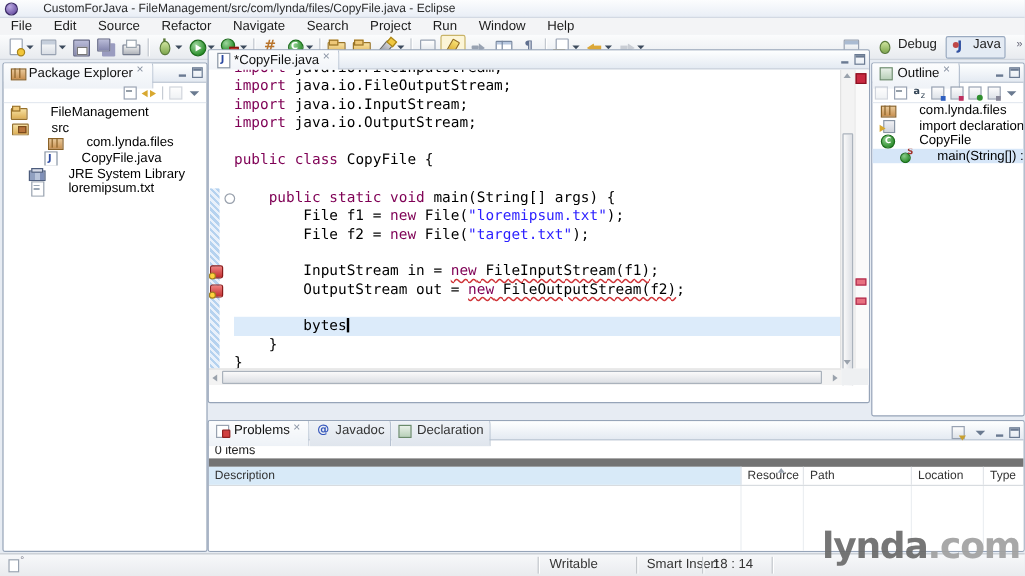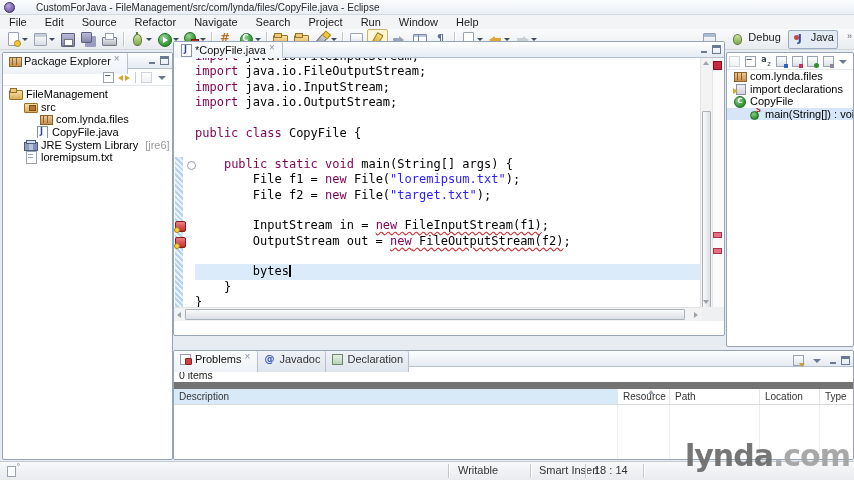--- a/index.html
+++ b/index.html
@@ -122,21 +122,21 @@
   .v-sort::after{content:"z";position:absolute;right:2px;bottom:0;font:7px/7px "DejaVu Sans",sans-serif;color:#345}
   .v-hide-fields::after{content:"";position:absolute;right:1px;bottom:0;width:4px;height:4px;background:#3060c0}
   .v-hide-static::after{content:"";position:absolute;right:1px;bottom:0;width:4px;height:4px;background:#c03060}
   .v-hide-non-public::after{content:"";position:absolute;right:1px;bottom:0;width:5px;height:5px;background:#2f8f2f;border-radius:50%}
   .v-hide-local-types::after{content:"";position:absolute;right:1px;bottom:0;width:4px;height:4px;background:#889}
   .v-filter::after{content:"";position:absolute;right:1px;bottom:0;border-top:4px solid #c8a030;
                 border-left:3px solid transparent;border-right:3px solid transparent}
   .vsep{width:1px;height:11px;background:#c6ccd4;margin:0 2px}
   
   .tree{font-size:11px;color:#000}
-  .trow{height:12.6px;display:flex;align-items:center;gap:4px;white-space:nowrap;overflow:hidden}
+  .trow{height:12.6px;display:flex;align-items:center;gap:20px;white-space:nowrap;overflow:hidden}
   .trow.sel{background:#d6e6f8}
   .tsuffix{color:#9a9a9a;margin-left:3px}
   .tic{position:relative;width:13px;height:12px;display:inline-block;flex:none}
   .ic-project::before{content:"";position:absolute;left:0;top:2px;width:12px;height:8px;
         background:linear-gradient(#f6e0a0,#dcae55);border:1px solid #96702a;border-radius:1px}
   .ic-project::after{content:"";position:absolute;left:1px;top:0;width:5px;height:3px;background:#eec878;border:1px solid #96702a}
   .ic-source-folder::before{content:"";position:absolute;left:0;top:2px;width:12px;height:8px;
         background:linear-gradient(#f6e0a0,#dcae55);border:1px solid #96702a;border-radius:1px}
   .ic-source-folder::after{content:"";position:absolute;left:5px;top:4px;width:5px;height:4px;background:#b8743c;border:1px solid #7c4c1c}
   .ic-package::before{content:"";position:absolute;left:1px;top:2px;width:11px;height:8px;
@@ -365,21 +365,21 @@
       <span class="vbtn v-link-with-editor"></span>
       <span class="vsep"></span>
       <span class="vbtn v-focus"></span>
       <span class="vbtn v-view-menu"></span>
     </div>
   <div class="tree">
       <div class="trow" style="padding-left:6px">
         <span class="tic ic-project"></span>
         <span>FileManagement</span>
       </div>
-      <div class="trow" style="padding-left:21px">
+      <div class="trow" style="padding-left:7px">
         <span class="tic ic-source-folder"></span>
         <span>src</span>
       </div>
       <div class="trow" style="padding-left:36px">
         <span class="tic ic-package"></span>
         <span>com.lynda.files</span>
       </div>
       <div class="trow" style="padding-left:32px">
         <span class="tic ic-java-file"></span>
         <span>CopyFile.java</span>
@@ -445,20 +445,31 @@
         <span class="ov-mark" style="top:189.8px"></span>
       </div>
     <div class="hscroll">
       <span class="hthumb"></span>
     </div>
     <div class="corner"></div>
   </div>
 </div>
 
 <div class="view outline">
+  <div class="vhead">
+    <span class="vtab">
+      <span class="tic ic-declaration"></span>
+      <span>Outline</span>
+      <span class="vclose"></span>
+    </span>
+    <span class="winbtns">
+      <span class="wb-min"></span>
+      <span class="wb-max"></span>
+    </span>
+  </div>
   <div class="vtools">
       <span class="vbtn v-focus"></span>
       <span class="vbtn v-collapse-all"></span>
       <span class="vbtn v-sort"></span>
       <span class="vbtn v-hide-fields"></span>
       <span class="vbtn v-hide-static"></span>
       <span class="vbtn v-hide-non-public"></span>
       <span class="vbtn v-hide-local-types"></span>
       <span class="vbtn v-view-menu"></span>
     </div>

